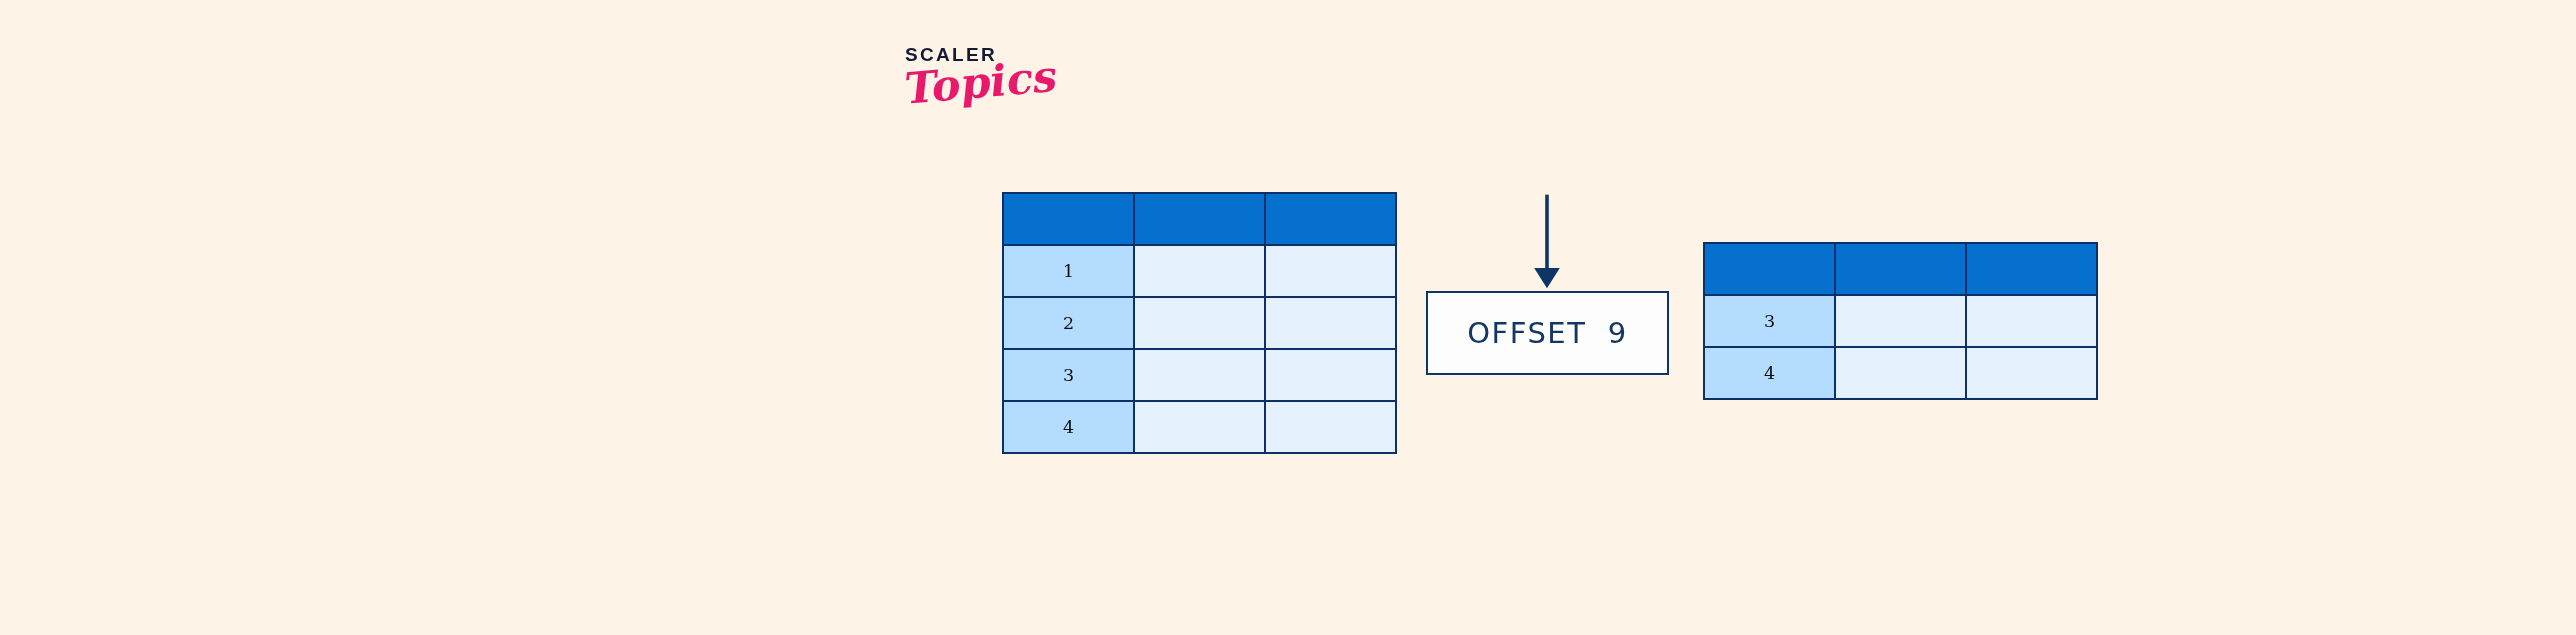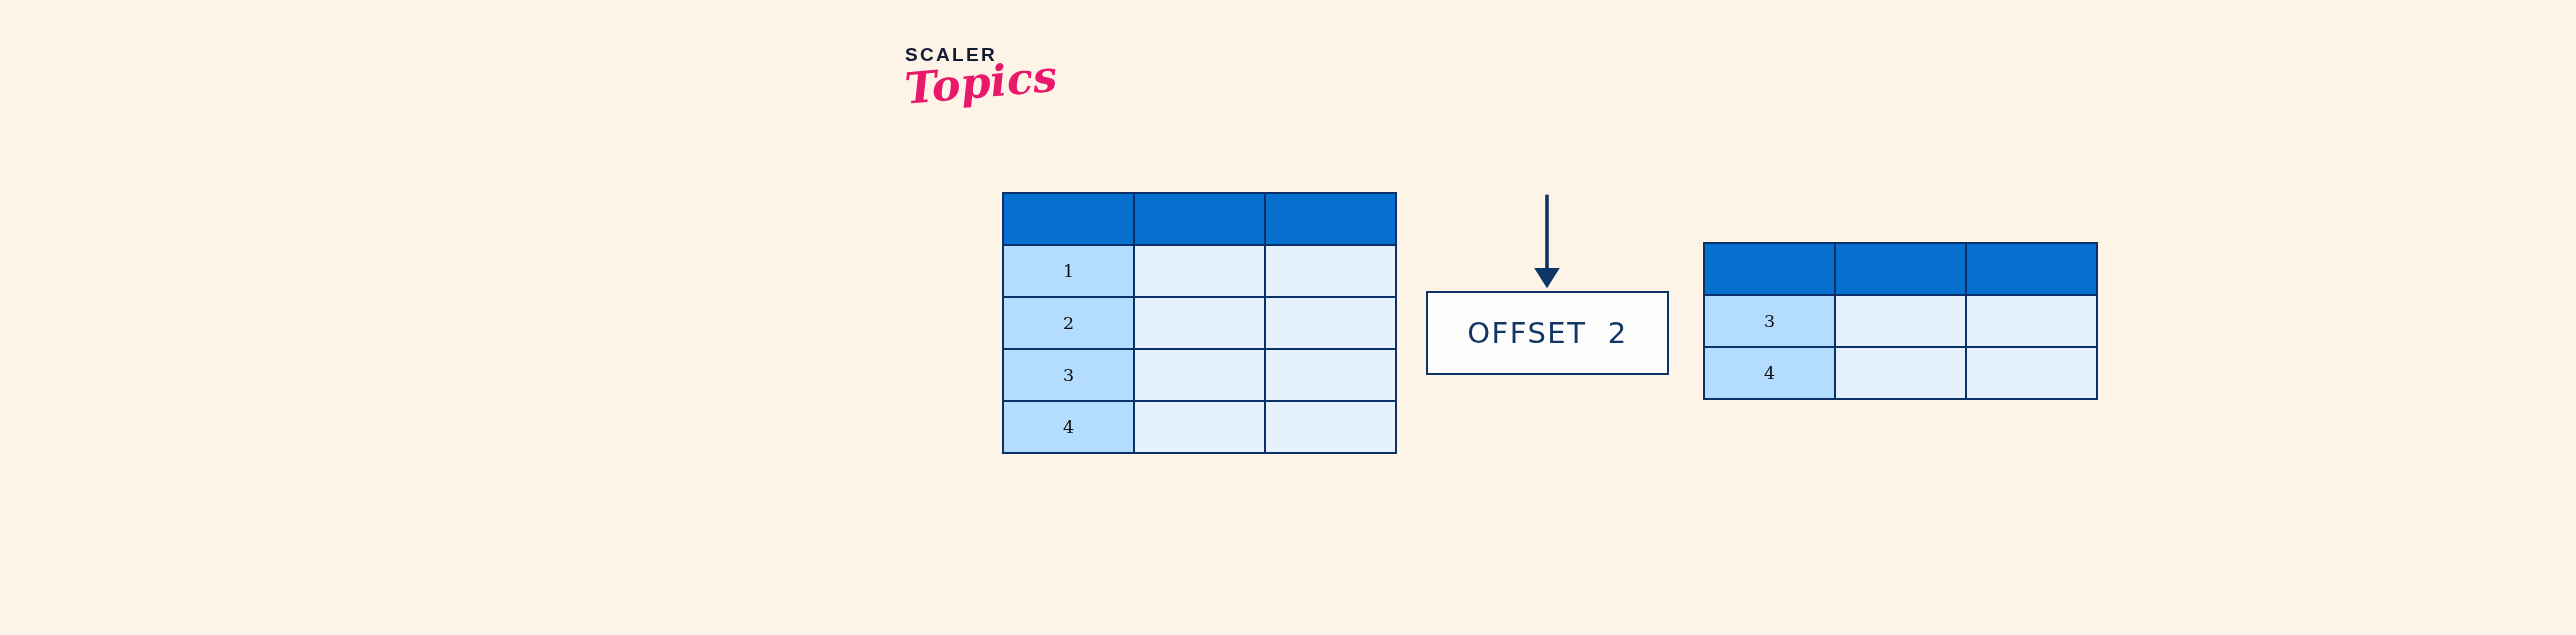--- a/index.html
+++ b/index.html
@@ -170,21 +170,21 @@
       </tr>
     </tbody>
   </table>
 
   <svg id="arrow" viewBox="0 0 84 195" xmlns="http://www.w3.org/2000/svg">
     <line x1="41" y1="7" x2="41" y2="157" stroke="#0D3565" stroke-width="7"></line>
     <polygon points="41,190 16,150 66,150" fill="#0D3565"></polygon>
   </svg>
 
   <div id="offset-box">
-    <span id="offset-text">OFFSET  2</span>
+    <span id="offset-text">OFFSET  9</span>
   </div>
 
   <table id="table-result" class="grid-table">
     <tbody>
       <tr>
         <td class="hdr"></td>
         <td class="hdr"></td>
         <td class="hdr"></td>
       </tr>
       <tr>

